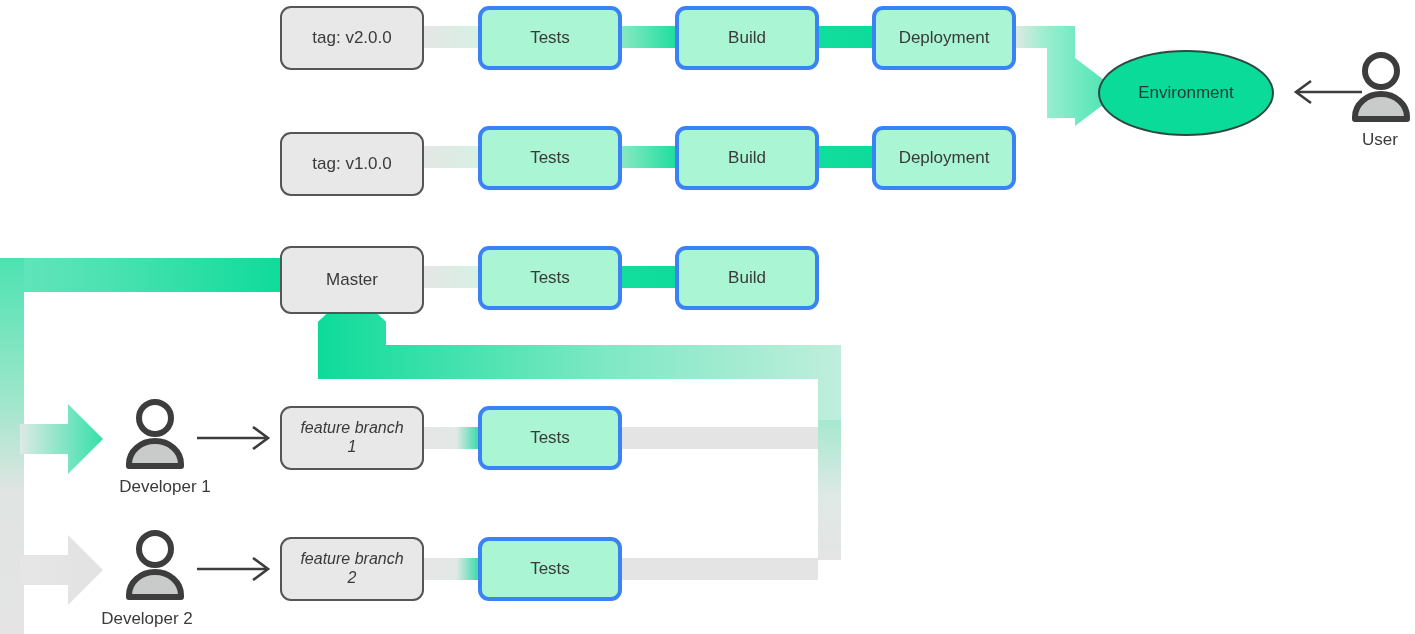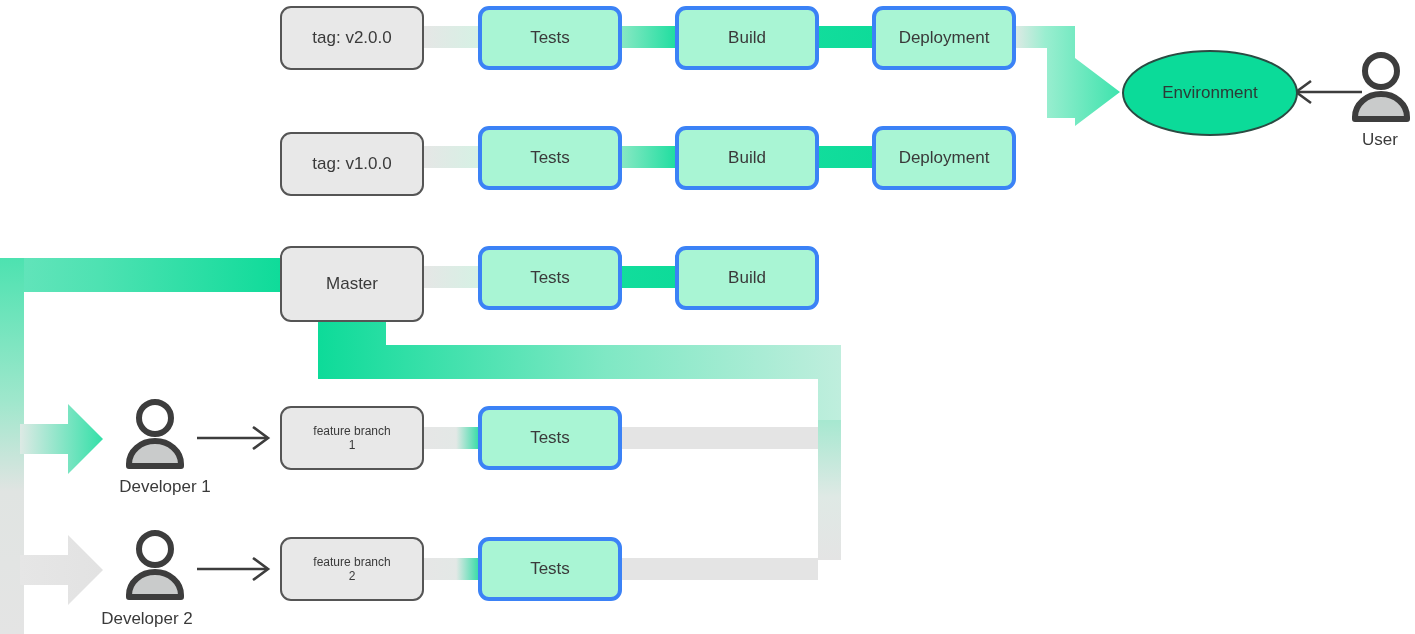--- a/index.html
+++ b/index.html
@@ -41,21 +41,22 @@
   }
   .node-gray {
     background: #e8e8e8;
     border: 2px solid #555555;
   }
   .node-green {
     background: #a9f5d4;
     border: 4px solid #3b82f6;
   }
   .node-small {
-    font-size: 12px;
+    font-size: 16px;
+    font-style: italic;
   }
   .ellipse-node {
     position: absolute;
     box-sizing: border-box;
     display: flex;
     align-items: center;
     justify-content: center;
     background: #0bdb99;
     border: 2px solid #2b4a42;
     border-radius: 50%;
@@ -202,31 +203,31 @@
   <div class="node node-gray" style="left:280px; top:6px; width:144px; height:64px;">tag: v2.0.0</div>
   <div class="node node-green" style="left:478px; top:6px; width:144px; height:64px;">Tests</div>
   <div class="node node-green" style="left:675px; top:6px; width:144px; height:64px;">Build</div>
   <div class="node node-green" style="left:872px; top:6px; width:144px; height:64px;">Deployment</div>
 
   <div class="node node-gray" style="left:280px; top:132px; width:144px; height:64px;">tag: v1.0.0</div>
   <div class="node node-green" style="left:478px; top:126px; width:144px; height:64px;">Tests</div>
   <div class="node node-green" style="left:675px; top:126px; width:144px; height:64px;">Build</div>
   <div class="node node-green" style="left:872px; top:126px; width:144px; height:64px;">Deployment</div>
 
-  <div class="node node-gray" style="left:280px; top:246px; width:144px; height:76px;">Master</div>
+  <div class="node node-gray" style="left:280px; top:246px; width:144px; height:68px;">Master</div>
   <div class="node node-green" style="left:478px; top:246px; width:144px; height:64px;">Tests</div>
   <div class="node node-green" style="left:675px; top:246px; width:144px; height:64px;">Build</div>
 
   <div class="node node-gray node-small" style="left:280px; top:406px; width:144px; height:64px;">feature branch
 1</div>
   <div class="node node-green" style="left:478px; top:406px; width:144px; height:64px;">Tests</div>
 
   <div class="node node-gray node-small" style="left:280px; top:537px; width:144px; height:64px;">feature branch
 2</div>
   <div class="node node-green" style="left:478px; top:537px; width:144px; height:64px;">Tests</div>
 
-  <div class="ellipse-node" style="left:1122px; top:50px; width:176px; height:86px;">Environment</div>
+  <div class="ellipse-node" style="left:1098px; top:50px; width:176px; height:86px;">Environment</div>
 
   <div class="actor-label" style="left:1330px; top:130px; width:100px;">User</div>
   <div class="actor-label" style="left:105px; top:477px; width:120px;">Developer 1</div>
   <div class="actor-label" style="left:87px; top:609px; width:120px;">Developer 2</div>
 
 </div>
 
 </body></html>

